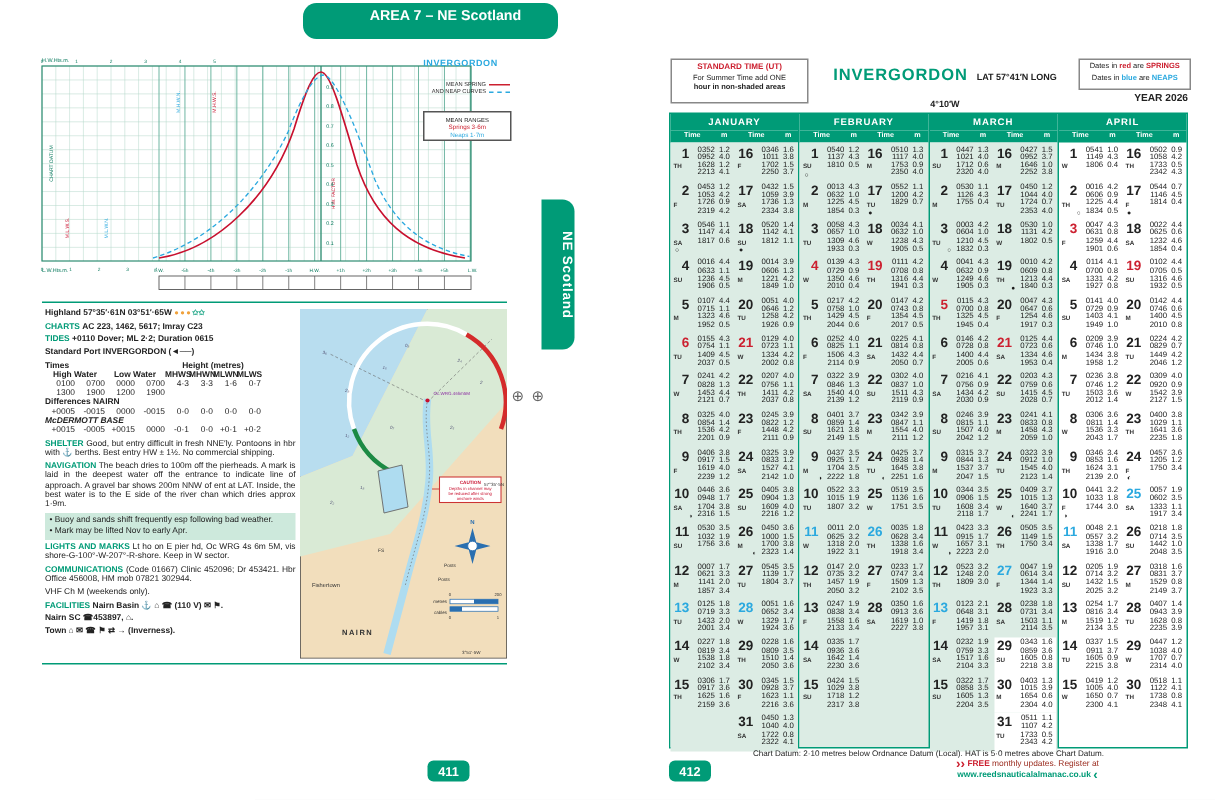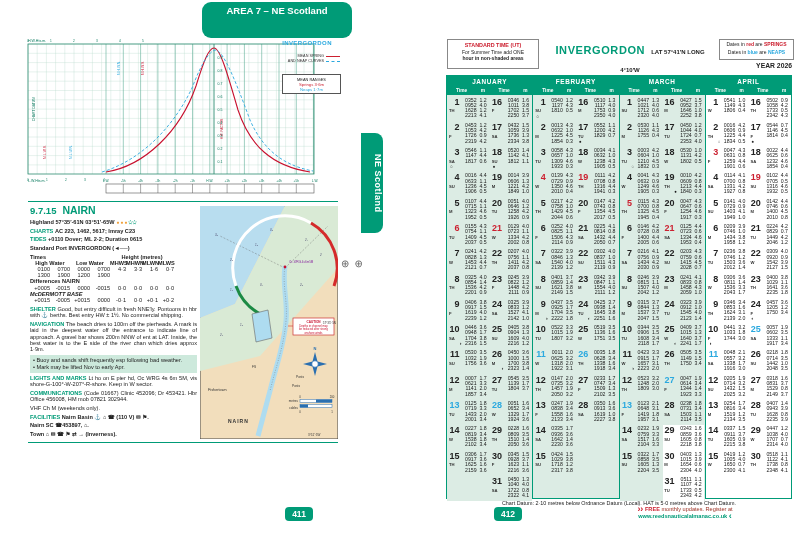--- a/index.html
+++ b/index.html
@@ -1,19 +1,19 @@
 <!DOCTYPE html>
 <html><head>
 <meta charset="utf-8">
 <style>
   html,body{margin:0;padding:0;}
   body{width:810px;height:533px;overflow:hidden;background:#f4f4f2;font-family:"Liberation Sans",sans-serif;color:#222;}
   #spread{position:relative;width:810px;height:533px;background:#fff;}
   .pill{position:absolute;background:#009b77;color:#fff;font-weight:bold;font-size:8.5px;text-align:center;line-height:14px;width:28px;height:14px;border-radius:4px;}
-  .toptab{position:absolute;top:2px;height:36px;background:#009b77;color:#fff;font-weight:bold;font-size:9.5px;text-align:center;line-height:18px;border-radius:0 0 9px 9px;border-top-left-radius:9px;border-top-right-radius:9px;border-radius:9px;}
+  .toptab{position:absolute;top:2px;height:24px;background:#009b77;color:#fff;font-weight:bold;font-size:9.5px;text-align:center;line-height:18px;border-radius:0 0 9px 9px;border-top-left-radius:9px;border-top-right-radius:9px;border-radius:9px;padding-left:20px;}
   
   #curve-block{position:absolute;left:24px;top:34px;width:318px;height:168px;}
   #curve-title{position:absolute;left:250px;top:6px;width:66px;text-align:center;color:#2ba9df;font-weight:bold;font-size:6px;letter-spacing:.4px;}
   #curve-legend{position:absolute;left:238px;top:20px;width:78px;font-size:3.8px;text-align:right;color:#333;}
   #curve-legend .ll{display:flex;justify-content:flex-end;align-items:center;gap:2px;line-height:5px;}
   .lsample{display:inline-block;width:14px;border-top:1px solid #cc2030;height:0;}
   .lsample.dash{border-top:1px dashed #2ba9df;}
   #ranges-box{position:absolute;left:258px;top:40px;width:57px;border:0.7px solid #555;background:#fff;text-align:center;padding:1.5px 0;}
   #ranges-box .rt{font-size:3.9px;color:#222;}
   #ranges-box .rs{font-size:4.2px;color:#cc2030;}
@@ -235,21 +235,20 @@
       <div class="rs">Springs 3·6m</div>
       <div class="rn">Neaps 1·7m</div>
     </div>
   </div>
 
   <div id="side-tab"><span>NE Scotland</span></div>
 
   <div class="hrule" style="top:201px;"></div>
 
   <div id="nairn">
-    <div class="title"><span class="num">9.7.15</span><span>NAIRN</span></div>
     <p class="boldline"><span>Highland 57°35′·61N 03°51′·65W</span> <span class="ratings1">●●●</span><span class="ratings2">✩✩</span></p>
     <p><span class="tlab">CHARTS</span> <span class="boldline">AC 223, 1462, 5617; Imray C23</span></p>
     <p><span class="tlab">TIDES</span> <span class="boldline">+0110 Dover; ML 2·2; Duration 0615</span></p>
     <p class="boldline">Standard Port INVERGORDON (◄──)</p>
     <div id="tidetable">
         <div class="tt-row tt-head">
           <span style="width: 80px;">Times</span>
           <span style="width: 64px; text-align: center;">Height (metres)</span>
         </div>
         <div class="tt-row tt-head">
@@ -3051,20 +3050,20 @@
                   <span class="hh">4.1</span>
                 </div>
               </div>
             </div>
           </div>
         </div>
       </div>
     </div>
 
   <div id="datum-note">Chart Datum: 2·10 metres below Ordnance Datum (Local). HAT is 5·0 metres above Chart Datum.</div>
-  <div class="pill" style="left:446px;top:507px;margin-left:48px;">412</div>
+  <div class="pill" style="left:446px;top:507px;">412</div>
   <div id="free-note">
     <span class="chev">››</span>
     <span class="free">FREE</span><span class="rest"> monthly updates. Register at</span><br>
     <span class="url">www.reedsnauticalalmanac.co.uk</span>
     <span class="chev" style="color:#009b77;">‹</span>
   </div>
 </div>
 
 </body></html>

